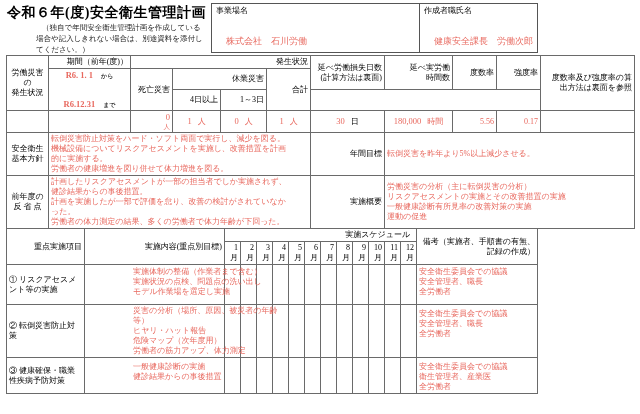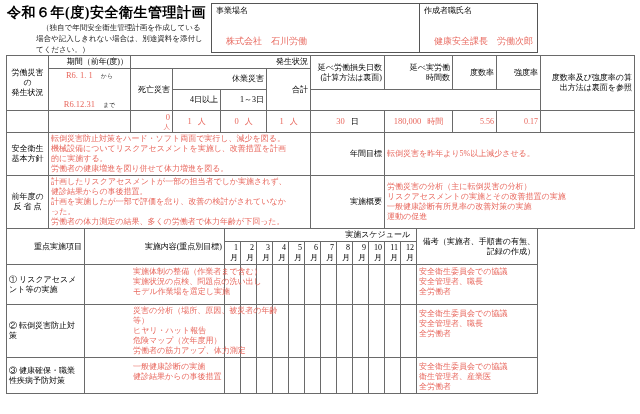--- a/index.html
+++ b/index.html
@@ -115,20 +115,21 @@
     justify-content: center;
     gap: 6px;
   }
   .cellflex .unit { color: #000; font-size: 8px; }
   .cellflex .unit.redu { color: #e8685e; }
   .periodrow {
     display: flex;
     align-items: baseline;
     justify-content: center;
     gap: 8px;
+    font-weight: bold;
   }
   .periodrow .tiny { font-size: 6px; color: #333; }
   .policy {
     padding: 2px 4px;
     margin-top: 21px;
   }
   .policy div { white-space: nowrap; }
   .sched-content div { white-space: nowrap; margin-left: 46px; }
   .item-label {
     font-size: 7.5px;

